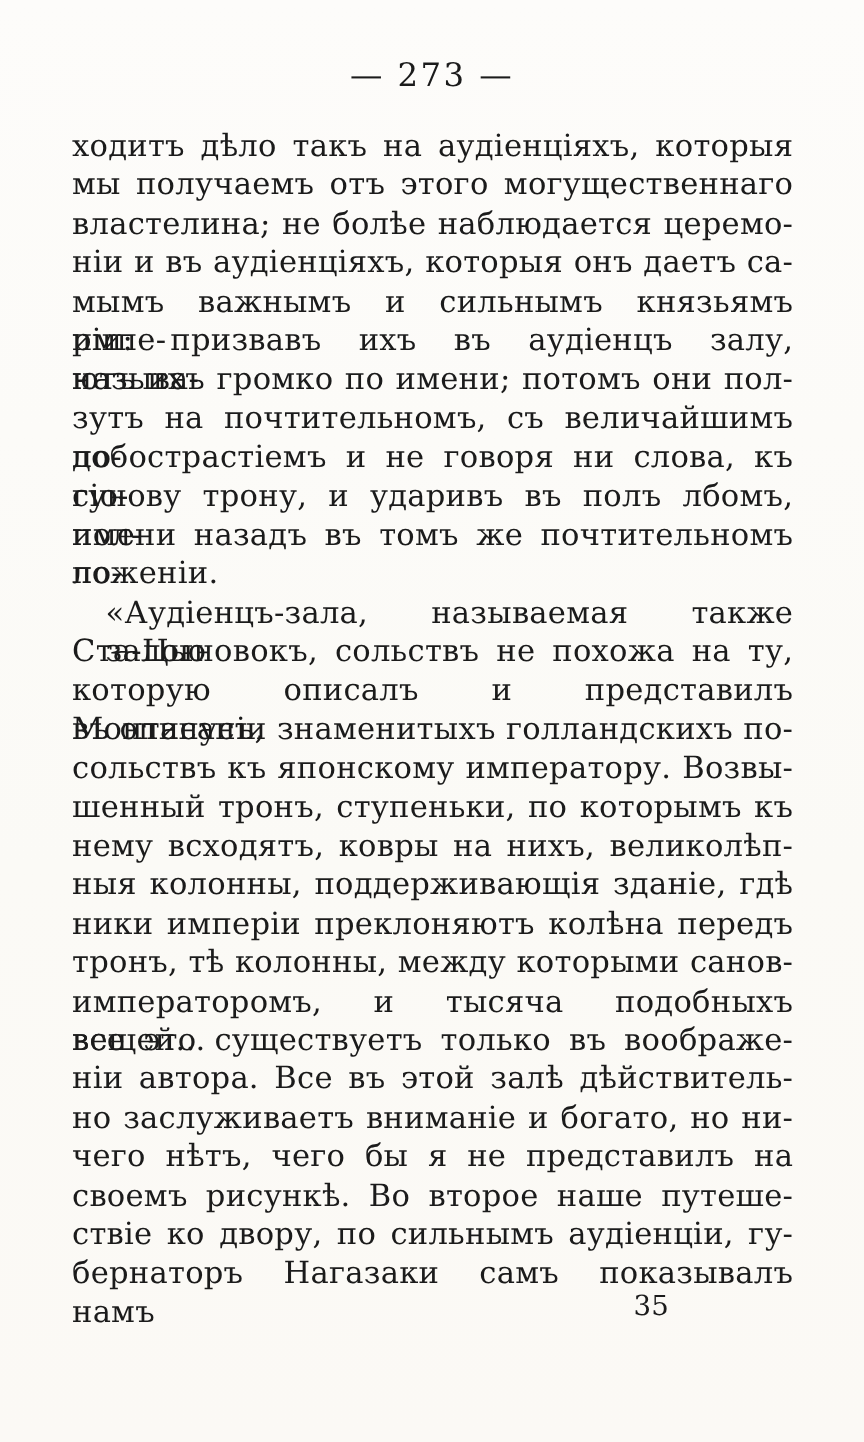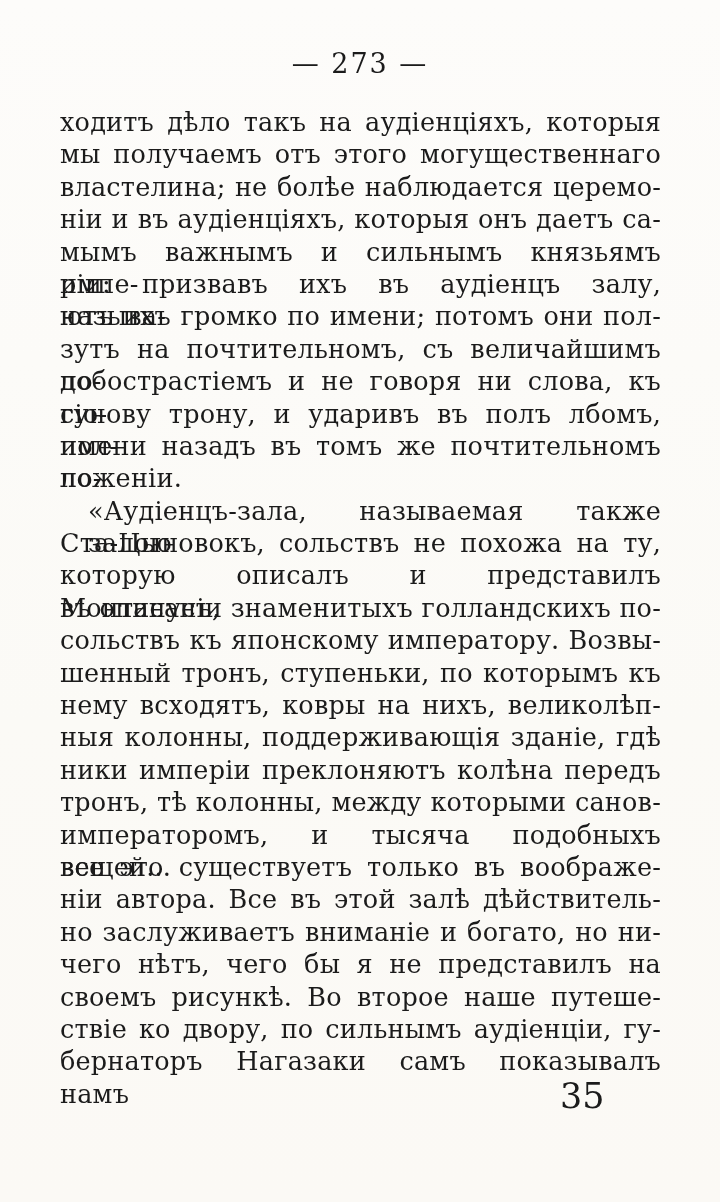--- a/index.html
+++ b/index.html
@@ -48,23 +48,23 @@
   }
   .line.no-just {
     text-align: right;
     text-align-last: left;
   }
   .line.indent {
     padding-left: 28px;
   }
   .signature-number {
     position: absolute;
-    left: 560px;
+    left: 528px;
     top: 1076px;
-    font-size: 35px;
+    font-size: 23px;
   }
 </style>
 </head>
 <body>
 
 <div class="scan-page">
 
   <div class="running-head">— 273 —</div>
 
   <div class="text-block">

